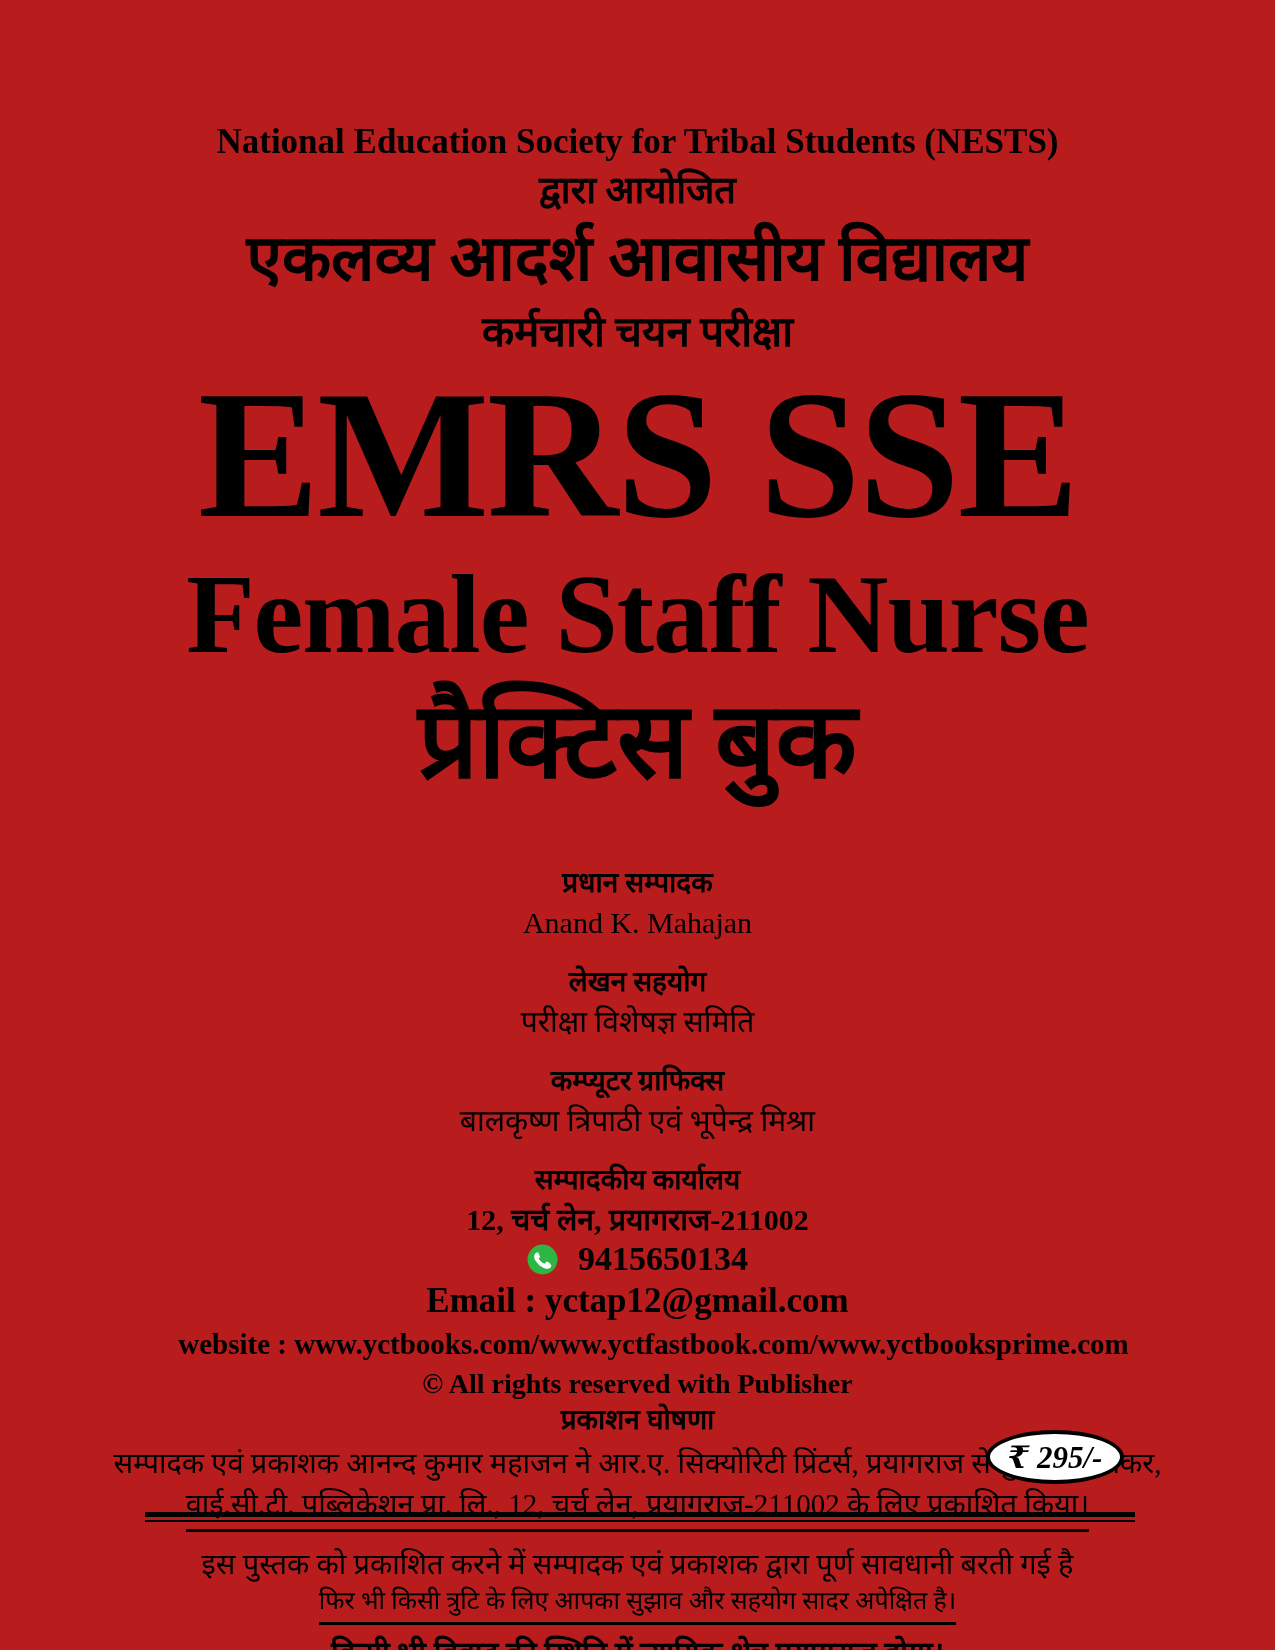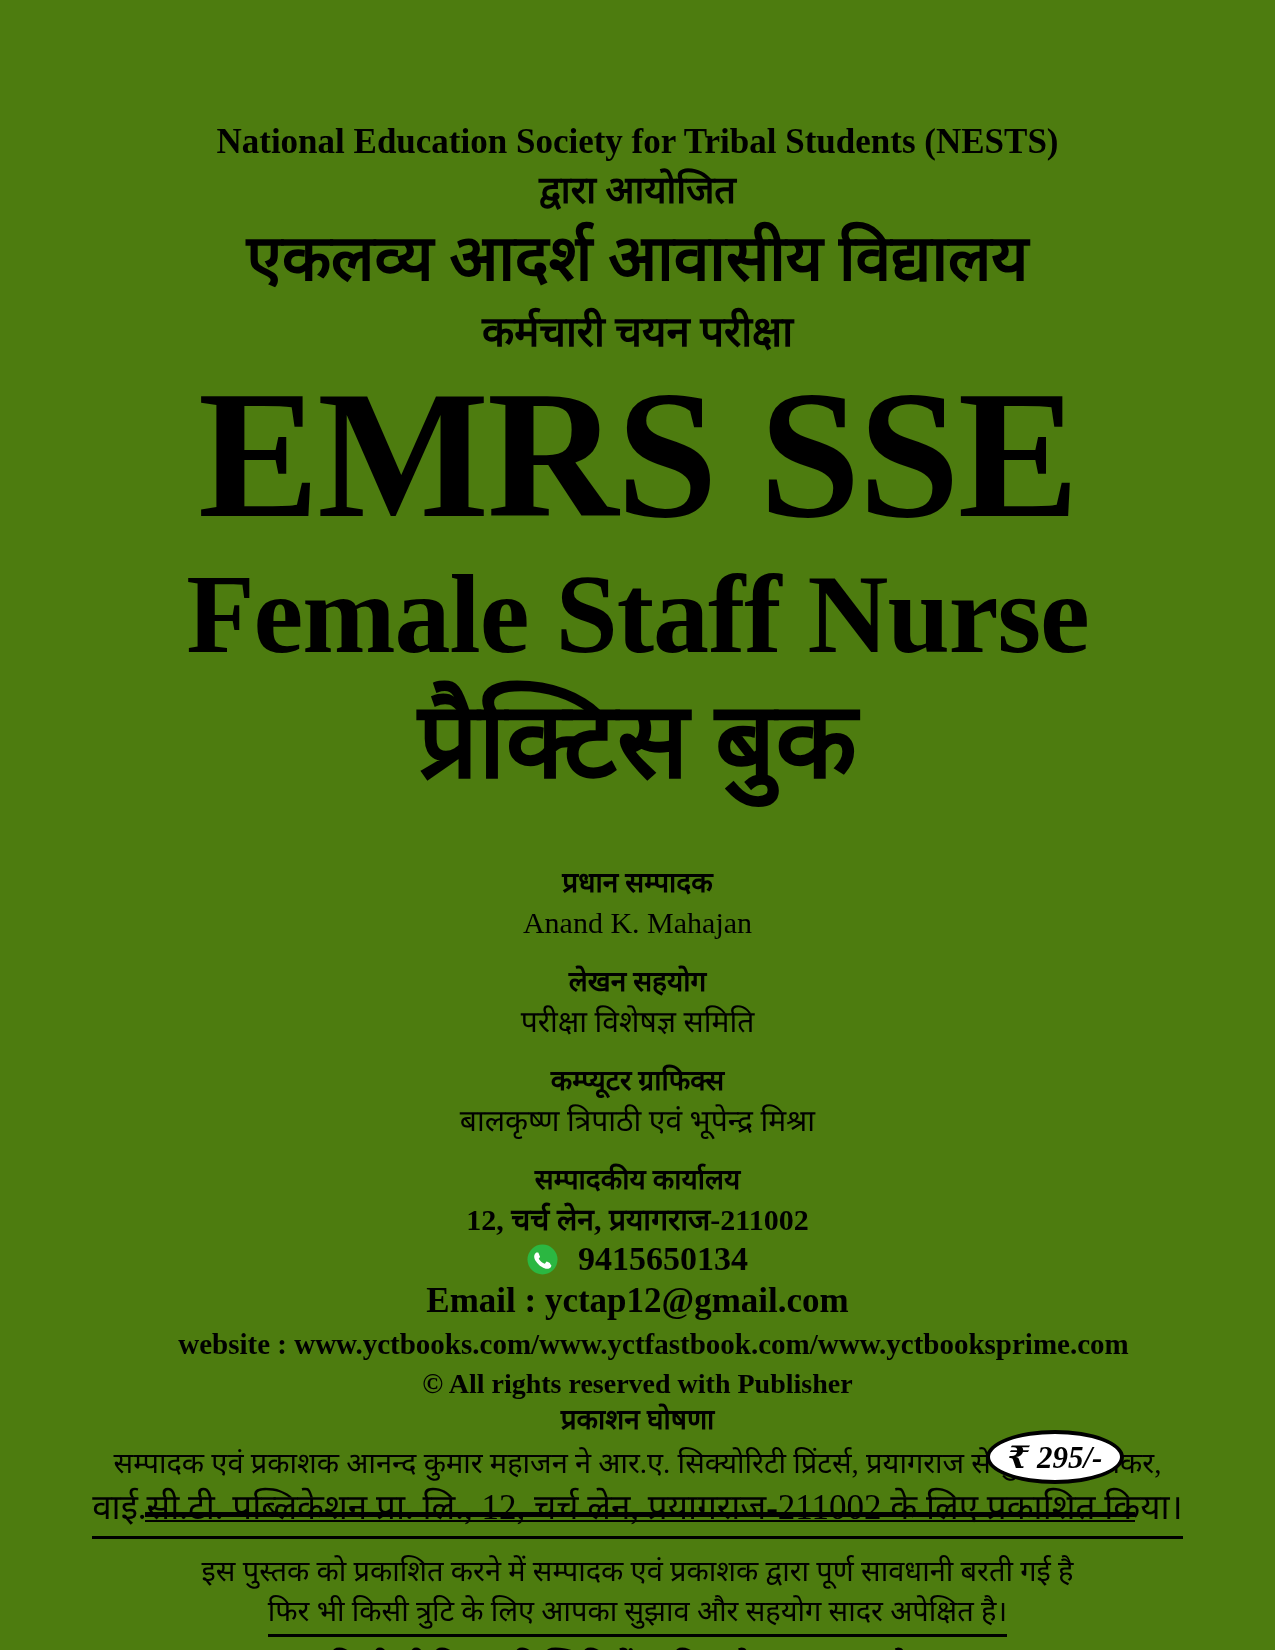--- a/index.html
+++ b/index.html
@@ -2,21 +2,21 @@
 <html><head>
 <meta charset="utf-8">
 <style>
   * { margin: 0; padding: 0; box-sizing: border-box; }
   html, body { background: #ffffff; }
   .page {
     position: relative;
     width: 1275px;
     height: 1650px;
     margin: 0 auto;
-    background: #4d7c0f;
+    background: #b91c1c;
     color: #000000;
     overflow: hidden;
     text-align: center;
     font-family: "Liberation Serif", "DejaVu Serif", serif;
   }
   .serif  { font-family: "Liberation Serif", "DejaVu Serif", serif; }
   .deva   { font-family: "Liberation Serif", "DejaVu Serif", serif; } 
 
   .society-line {
     padding-top: 120px;
@@ -129,38 +129,38 @@
   .declaration-line1 {
     font-size: 29px;
     font-weight: 400;
     line-height: 1.3;
     margin-top: 8px;
     white-space: nowrap;
   }
   .declaration-line2-wrap { margin-top: 4px; }
   .declaration-line2 {
     display: inline-block;
-    font-size: 35px;
+    font-size: 29px;
     font-weight: 400;
     line-height: 1.25;
     padding-bottom: 6px;
     border-bottom: 3px solid #000;
     white-space: nowrap;
   }
   .caution-line1 {
     font-size: 29px;
     font-weight: 400;
     line-height: 1.3;
     margin-top: 14px;
     white-space: nowrap;
   }
   .caution-line2-wrap { margin-top: 2px; }
   .caution-line2 {
     display: inline-block;
-    font-size: 29px;
+    font-size: 25px;
     font-weight: 400;
     line-height: 1.3;
     padding-bottom: 4px;
     border-bottom: 3px solid #000;
     white-space: nowrap;
   }
   .jurisdiction-line {
     font-size: 30px;
     font-weight: 700;
     line-height: 1.3;

